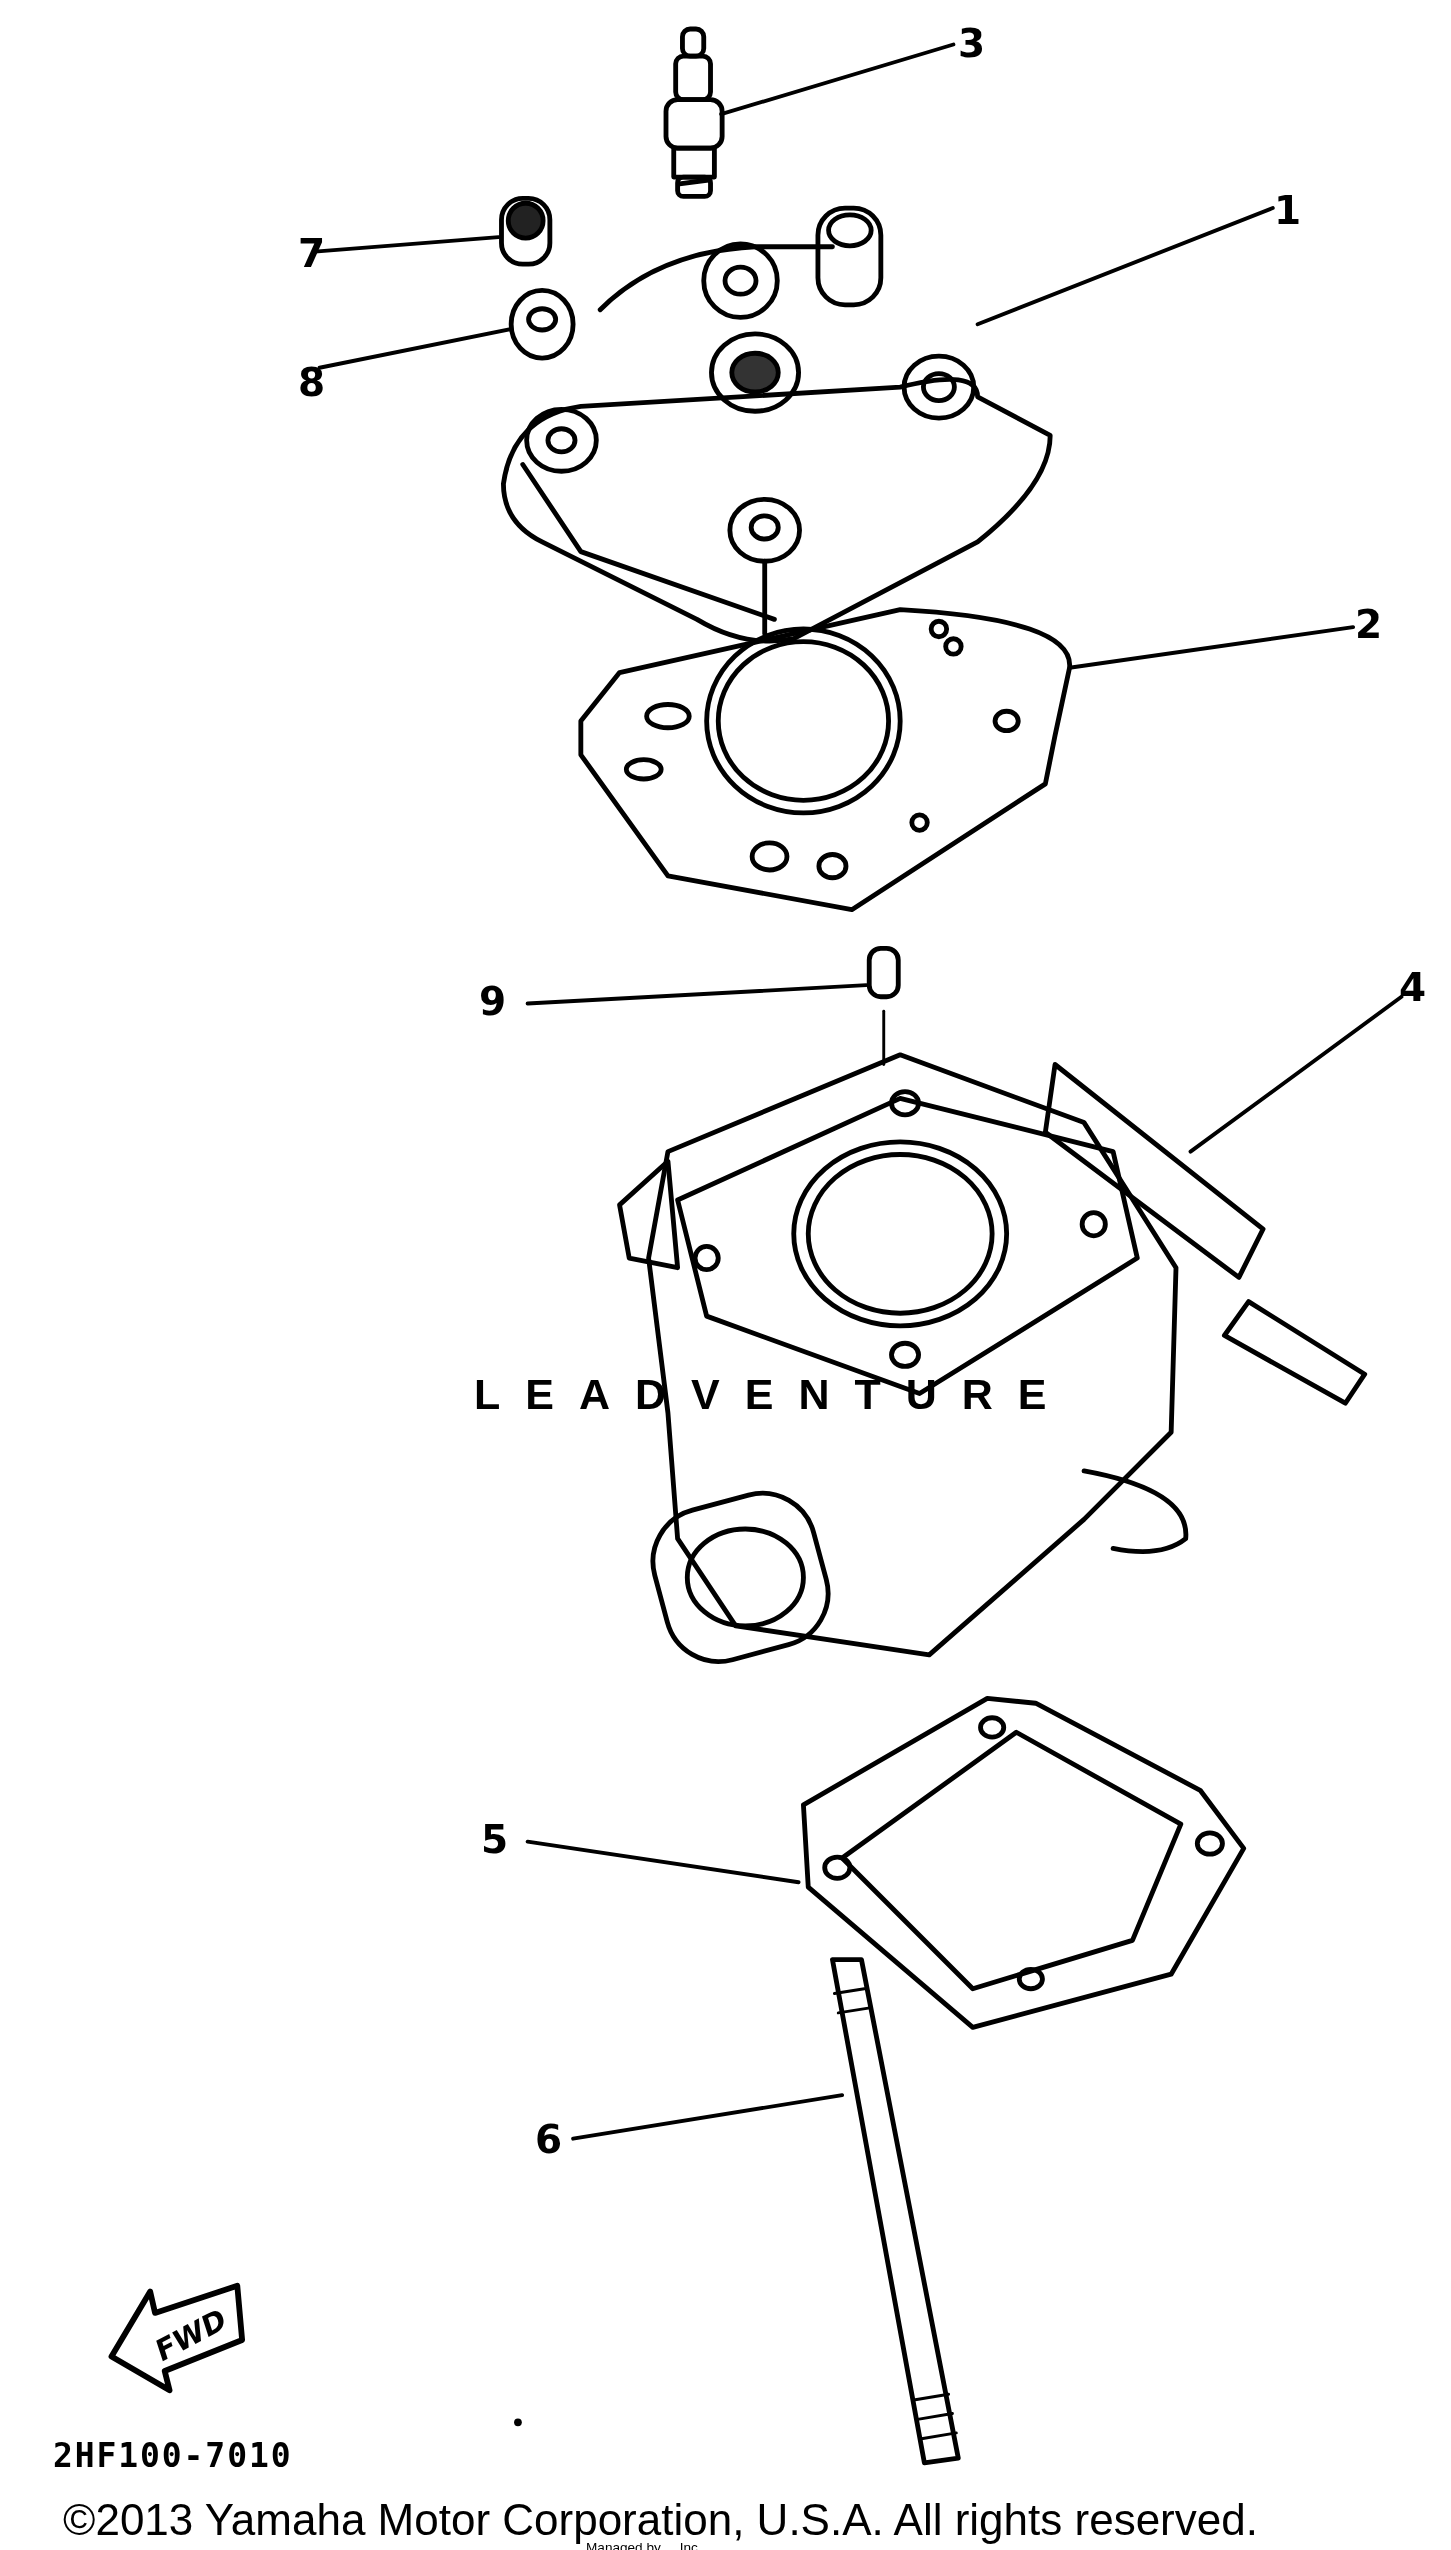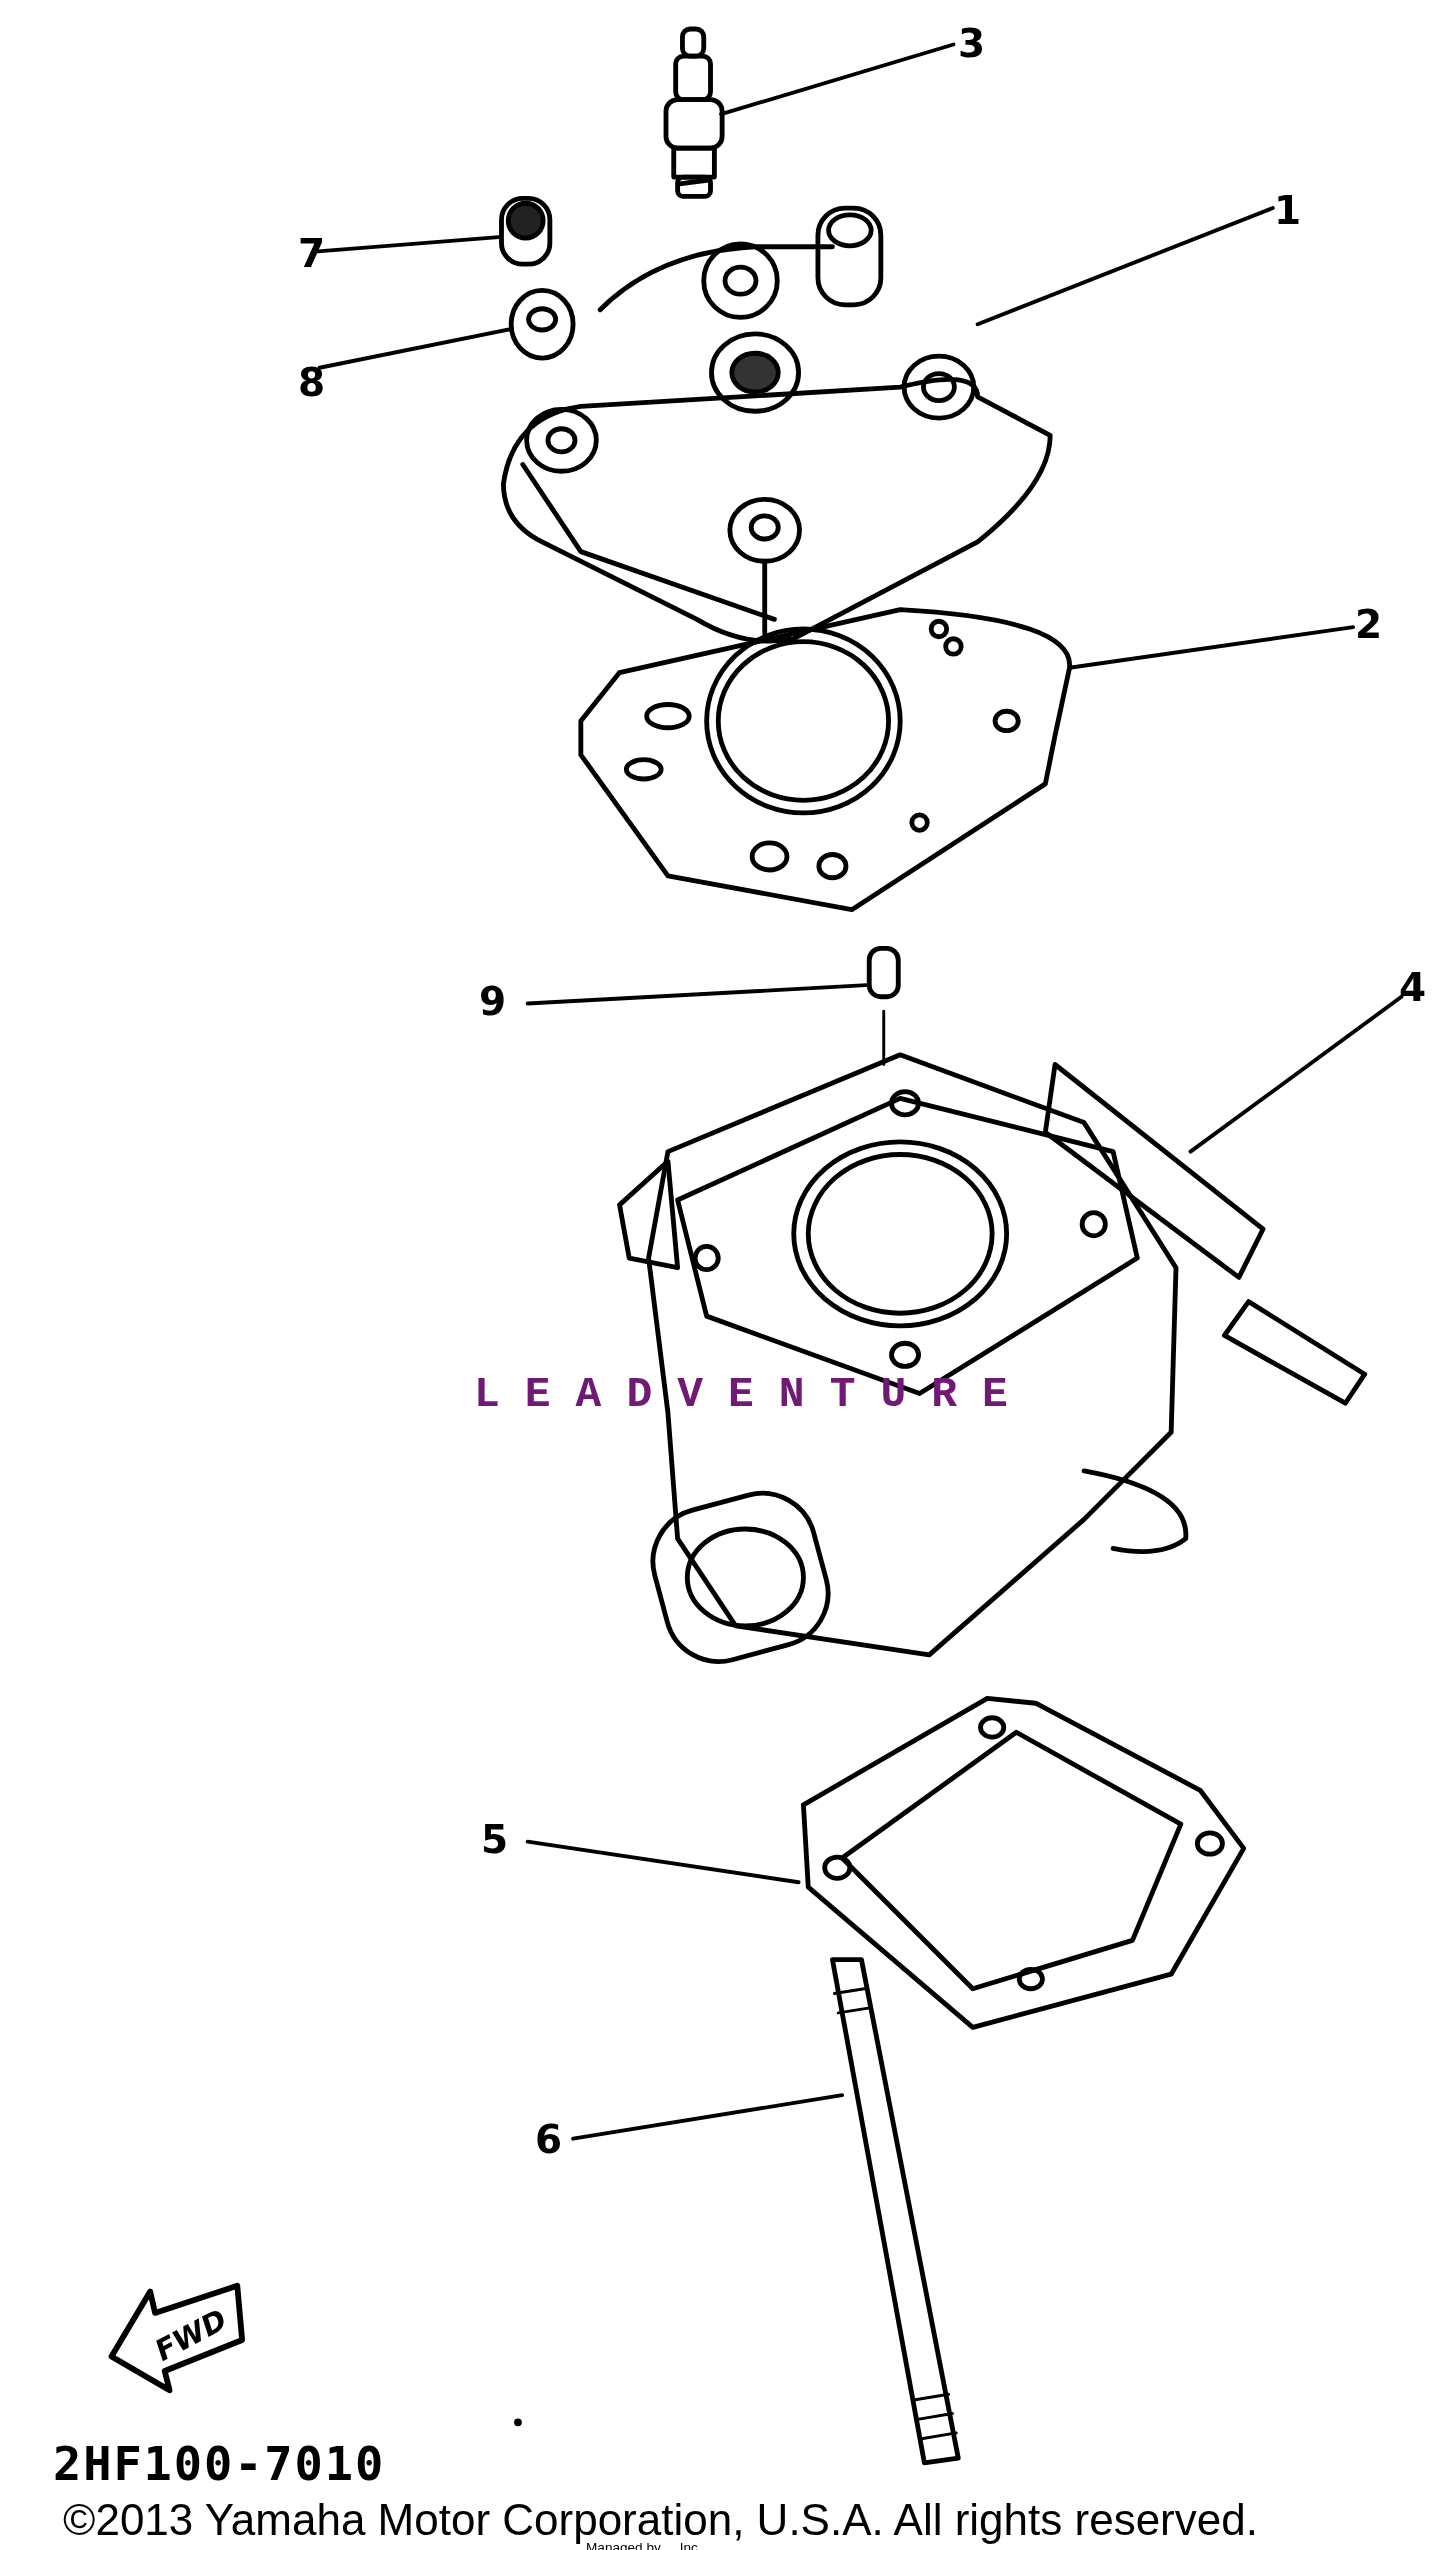--- a/index.html
+++ b/index.html
@@ -2,23 +2,23 @@
 <html><head>
 <meta charset="utf-8">
 <style>
   html, body { margin: 0; padding: 0; background: #ffffff; }
   body { width: 1452px; height: 2550px; position: relative; overflow: hidden;
          font-family: "Liberation Sans", sans-serif; color: #000; }
   #diagram { position: absolute; left: 0; top: 0; width: 1452px; height: 2550px; }
   .callout { position: absolute; font-family: "DejaVu Sans", sans-serif; font-weight: bold;
              font-size: 39px; line-height: 1; color: #000; }
   .watermark { position: absolute; left: 474px; top: 1370px; font-size: 43px;
-               letter-spacing: 25px; color: #701a75; font-weight: bold; font-family: Liberation Mono, monospace; }
+               letter-spacing: 25px; color: #000000; font-weight: bold; }
   .partnum { position: absolute; left: 53px; top: 2436px; font-family: "DejaVu Sans Mono", monospace;
-             font-weight: bold; font-size: 47px; letter-spacing: 1.9px; }
+             font-weight: bold; font-size: 33px; letter-spacing: 1.9px; }
   .copyright { position: absolute; left: 63px; top: 2495px; font-size: 44px; white-space: nowrap; }
   .overlay { position: absolute; left: 586px; top: 2524px; font-size: 13.6px; color: #000; white-space: nowrap; margin-top: 16px; }
   .fwd-label { position: absolute; left: 153px; top: 2318px; font-family: "DejaVu Sans", sans-serif;
                font-weight: bold; font-size: 29px; transform: rotate(-28deg) skewX(-10deg); }
 </style>
 </head>
 <body>
 
 <svg id="diagram" viewBox="0 0 1500 2635" xmlns="http://www.w3.org/2000/svg" fill="none" stroke="#000" stroke-width="5" stroke-linecap="round" stroke-linejoin="round">
 

